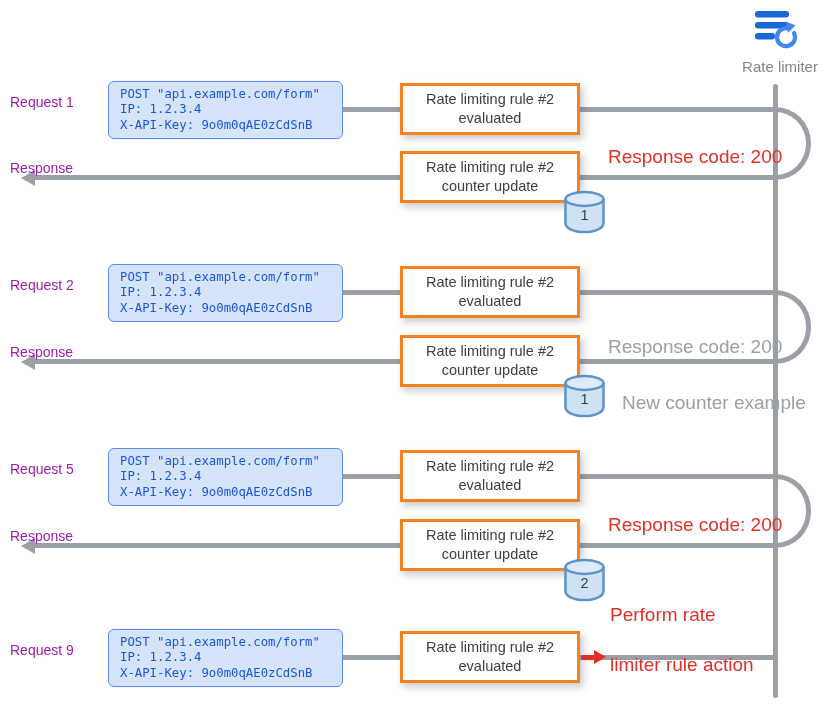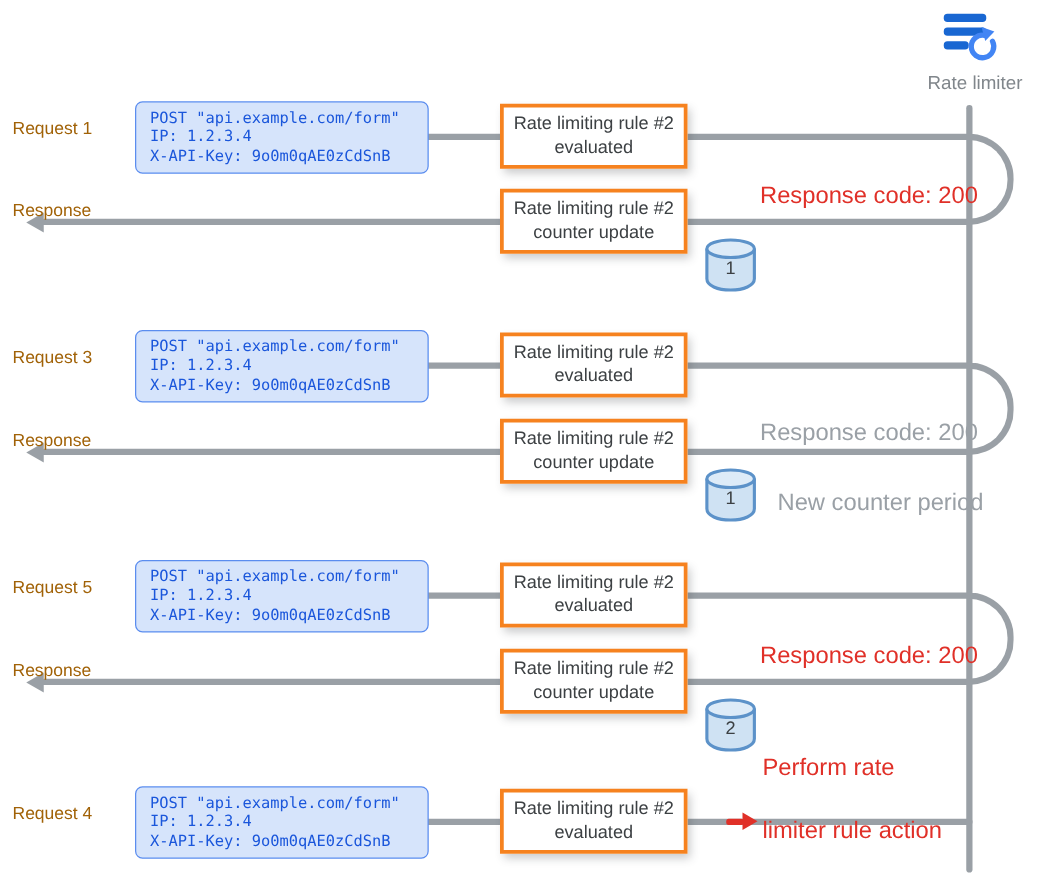--- a/index.html
+++ b/index.html
@@ -1,34 +1,34 @@
 <!DOCTYPE html>
 <html><head>
 <meta charset="utf-8">
 <style>
   * { margin:0; padding:0; box-sizing:border-box; }
   html,body { background:#ffffff; font-family:"Liberation Sans", sans-serif; }
   .canvas { position:relative; width:838px; height:707px; background:#fff; overflow:hidden; }
 
-  .lbl { position:absolute; left:10px; font-size:14px; color:#a16207; white-space:nowrap; z-index:2; }
+  .lbl { position:absolute; left:10px; font-size:14px; color:#a21caf; white-space:nowrap; z-index:2; }
 
   .hline { position:absolute; height:5px; background:#9aa0a6; border-radius:2.5px; z-index:0; }
   .vline { position:absolute; left:773px; top:84px; width:5px; height:614px; background:#9aa0a6; border-radius:3px; z-index:0; }
   .arc { position:absolute; left:775px; width:36px; border:5px solid #9aa0a6; border-left:none; border-radius:0 36px 36px 0; z-index:0; background:transparent; }
 
   .arrowhead { position:absolute; left:21px; width:0; height:0;
     border-top:8px solid transparent; border-bottom:8px solid transparent;
     border-right:14px solid #9aa0a6; z-index:1; }
 
   .bluebox { position:absolute; left:108px; width:235px; height:58px;
     background:#d6e4fb; border:1.5px solid #5b8def; border-radius:6px;
     padding:5px 11px; font-family:"DejaVu Sans Mono", monospace;
     font-size:12.3px; line-height:1.26; color:#1a56db; z-index:2; white-space:nowrap; }
 
-  .obox { position:absolute; left:400px; width:150px; height:52px;
+  .obox { position:absolute; left:400px; width:180px; height:52px;
     background:#fff; border:3px solid #f6821f;
     box-shadow:3px 4px 7px rgba(60,64,67,.28);
     display:flex; flex-direction:column; align-items:center; justify-content:center;
     font-size:14.5px; color:#3c4043; line-height:1.28; text-align:center; z-index:2; }
 
   .cyl { position:absolute; left:561px; width:47px; height:45px; z-index:3; }
   .cyl .num { position:absolute; left:0; right:0; top:18px; text-align:center;
     font-size:14.5px; color:#3c4043; }
 
   .ann { position:absolute; font-size:19px; font-weight:500; color:#e03028;
@@ -86,41 +86,41 @@
   </div>
   <div class="ann" style="left:608px; top:146px">Response code: 200</div>
   <div class="cyl" style="top:189px">
     <svg width="47" height="45" viewBox="0 0 47 45" aria-hidden="true">
       <path d="M4.5 10 v24 c0 5.5 8.5 9 19 9 s19 -3.5 19 -9 v-24" fill="#cfe2f3" stroke="#5c92c9" stroke-width="2.5"></path>
       <ellipse cx="23.5" cy="10" rx="19" ry="7" fill="#ddebf8" stroke="#5c92c9" stroke-width="2.5"></ellipse>
     </svg>
     <span class="num">1</span>
   </div>
 
-  <div class="lbl" style="top:277px">Request 3</div>
+  <div class="lbl" style="top:277px">Request 2</div>
   <div class="hline" style="top:290px; left:335px; width:443px;"></div>
   <div class="bluebox" style="top:264px">
     <div>POST "api.example.com/form"</div>
     <div>IP: 1.2.3.4</div>
     <div>X-API-Key: 9o0m0qAE0zCdSnB</div>
   </div>
   <div class="obox" style="top:266px">
     <span>Rate limiting rule #2</span>
     <span>evaluated</span>
   </div>
 
   <div class="lbl" style="top:344px">Response</div>
   <div class="arrowhead" style="top:354px"></div>
   <div class="hline" style="top:359px; left:33px; width:745px;"></div>
   <div class="obox" style="top:335px">
     <span>Rate limiting rule #2</span>
     <span>counter update</span>
   </div>
   <div class="ann gray" style="left:608px; top:336px">Response code: 200</div>
-  <div class="ann gray" style="left:622px; top:392px">New counter period</div>
+  <div class="ann gray" style="left:622px; top:392px">New counter example</div>
   <div class="cyl" style="top:373px">
     <svg width="47" height="45" viewBox="0 0 47 45" aria-hidden="true">
       <path d="M4.5 10 v24 c0 5.5 8.5 9 19 9 s19 -3.5 19 -9 v-24" fill="#cfe2f3" stroke="#5c92c9" stroke-width="2.5"></path>
       <ellipse cx="23.5" cy="10" rx="19" ry="7" fill="#ddebf8" stroke="#5c92c9" stroke-width="2.5"></ellipse>
     </svg>
     <span class="num">1</span>
   </div>
 
   <div class="lbl" style="top:461px">Request 5</div>
   <div class="hline" style="top:474px; left:335px; width:443px;"></div>
@@ -143,21 +143,21 @@
   </div>
   <div class="ann" style="left:608px; top:514px">Response code: 200</div>
   <div class="cyl" style="top:557px">
     <svg width="47" height="45" viewBox="0 0 47 45" aria-hidden="true">
       <path d="M4.5 10 v24 c0 5.5 8.5 9 19 9 s19 -3.5 19 -9 v-24" fill="#cfe2f3" stroke="#5c92c9" stroke-width="2.5"></path>
       <ellipse cx="23.5" cy="10" rx="19" ry="7" fill="#ddebf8" stroke="#5c92c9" stroke-width="2.5"></ellipse>
     </svg>
     <span class="num">2</span>
   </div>
 
-  <div class="lbl" style="top:642px">Request 4</div>
+  <div class="lbl" style="top:642px">Request 9</div>
   <div class="hline" style="top:655px; left:335px; width:443px;"></div>
   <div class="bluebox" style="top:629px">
     <div>POST "api.example.com/form"</div>
     <div>IP: 1.2.3.4</div>
     <div>X-API-Key: 9o0m0qAE0zCdSnB</div>
   </div>
   <div class="obox" style="top:631px">
     <span>Rate limiting rule #2</span>
     <span>evaluated</span>
   </div>

